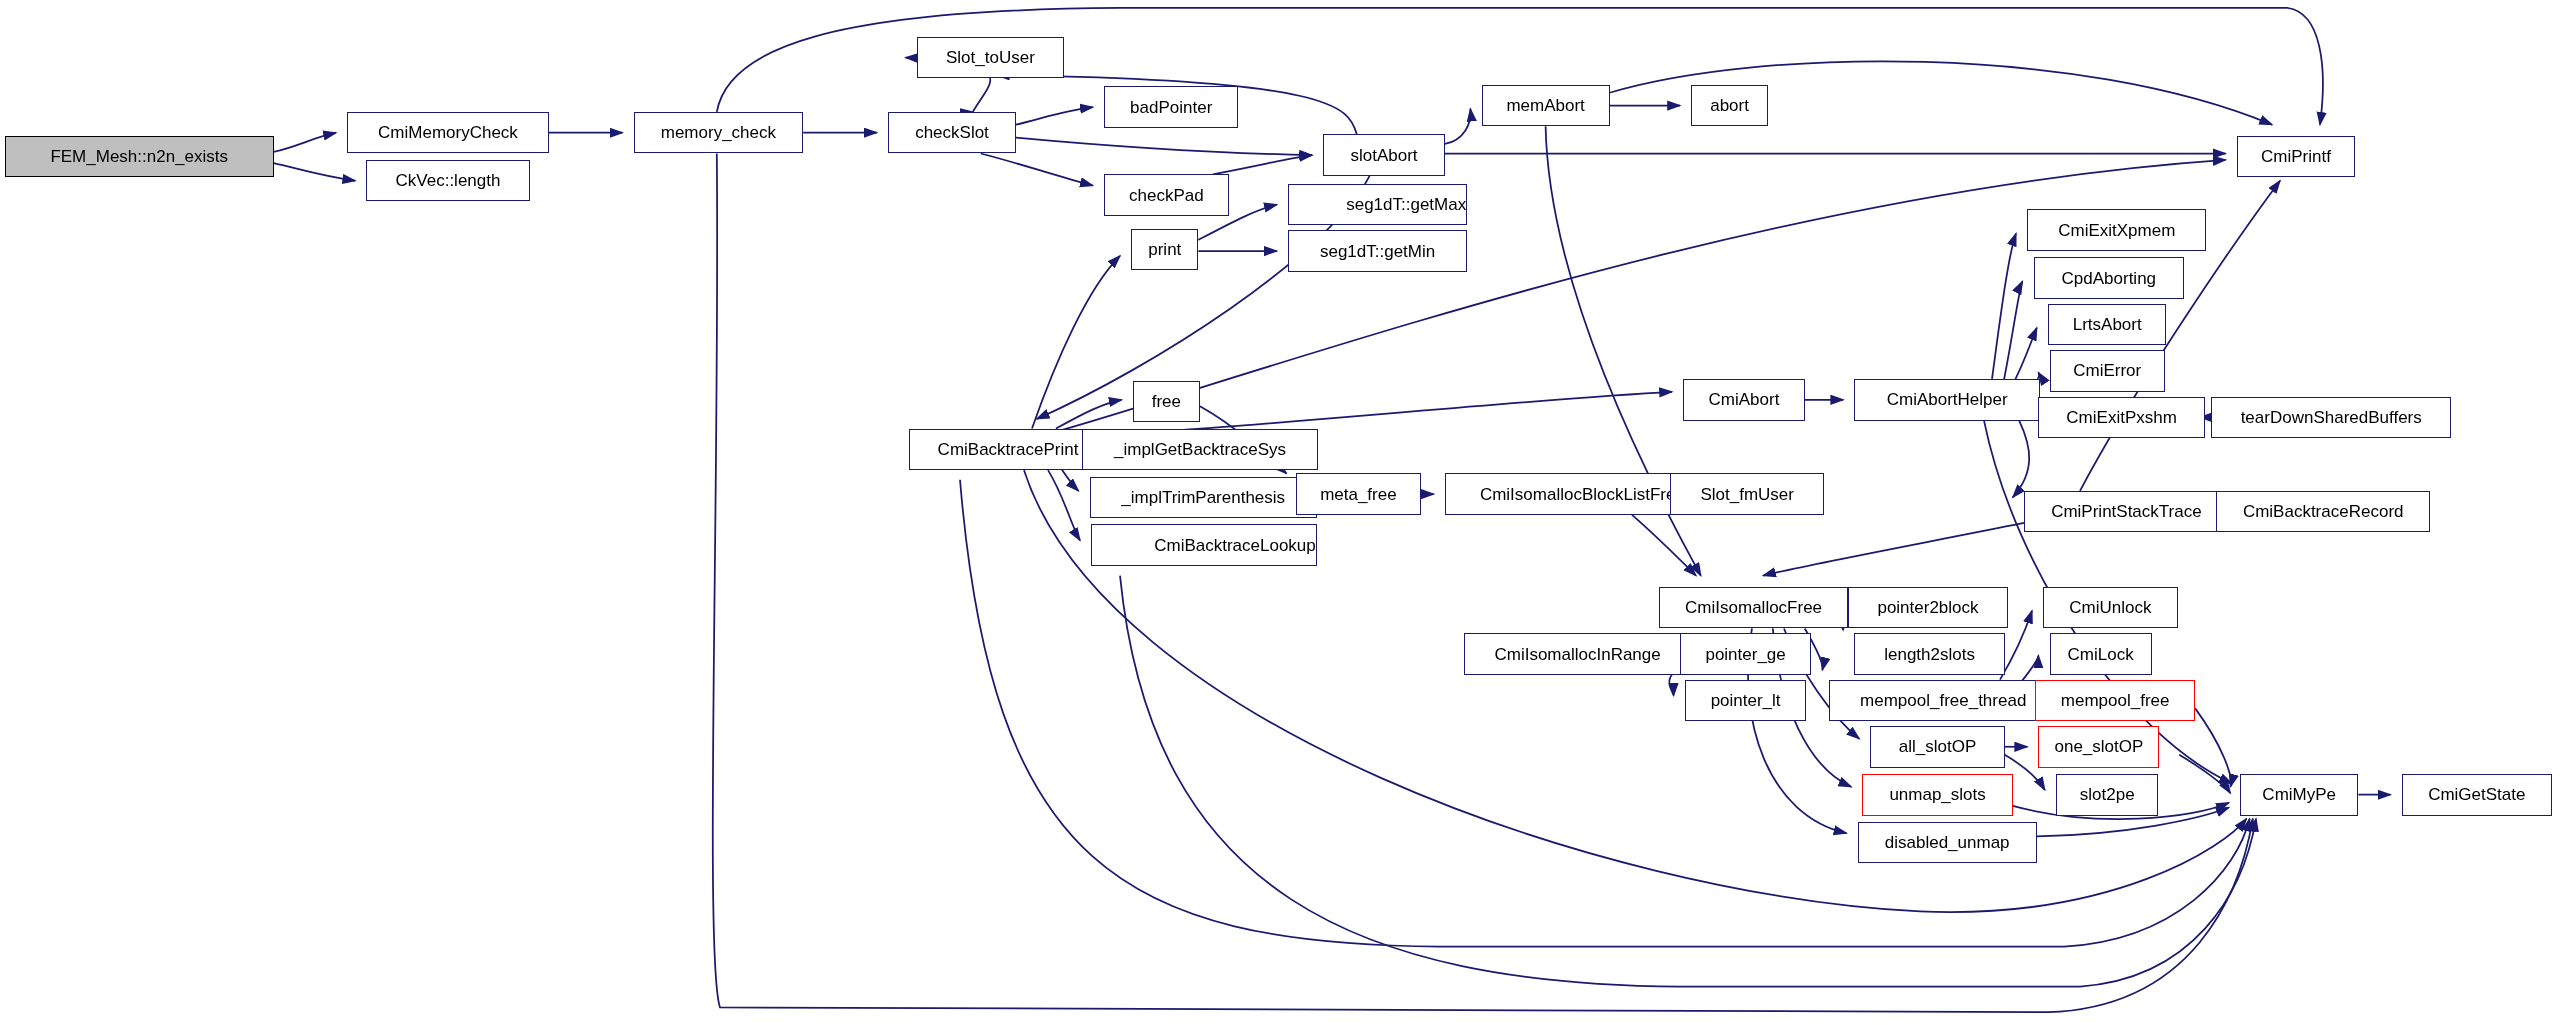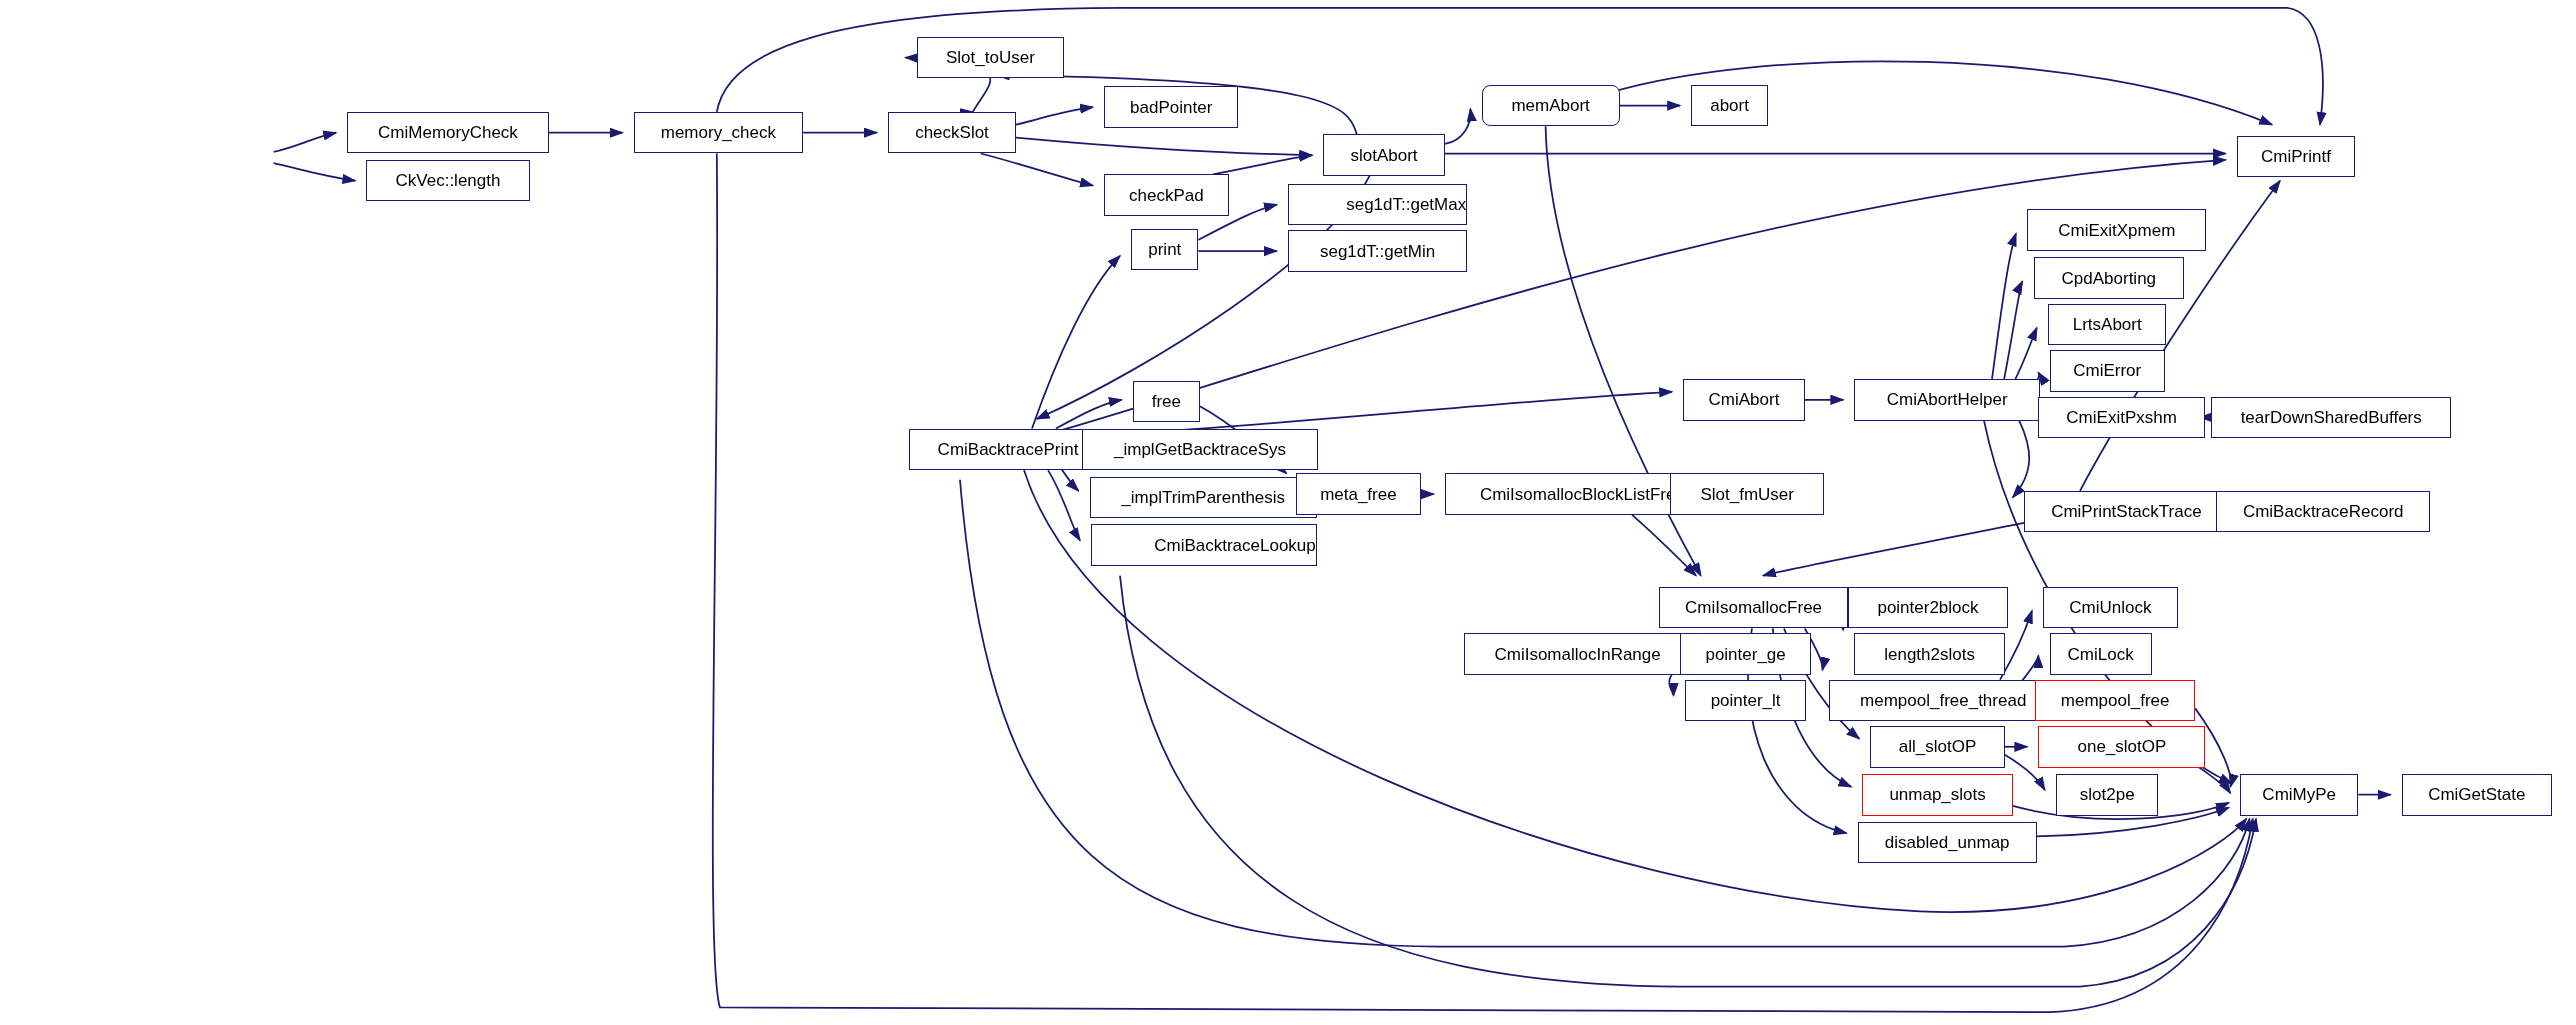--- a/index.html
+++ b/index.html
@@ -138,20 +138,23 @@
 
       <path d="M1273,523 C1330,522 1375,512 1393,505"></path>
 
       <path d="M1474,497 L1494,497"></path>
 
       <path d="M600,300 C620,540 700,590 900,592 L1290,592 C1360,588 1398,545 1406,512"></path>
       <path d="M700,360 C720,560 850,615 1050,617 L1300,617 C1370,612 1402,560 1410,512"></path>
     </g>
   </svg>
 
+  <div class="node root" style="left: 4.8px; top: 135.92px; width: 268.8px; height: 41.5757px;">
+    <span>FEM_Mesh::n2n_exists</span>
+    </div>
 
   <div class="node" style="left: 347.2px; top: 111.934px; width: 201.6px; height: 41.5757px;">
     <span>CmiMemoryCheck</span>
     </div>
 
   <div class="node" style="left: 366.4px; top: 159.906px; width: 163.2px; height: 41.5757px;">
     <span>CkVec::length</span>
     </div>
 
   <div class="node" style="left: 633.6px; top: 111.934px; width: 169.6px; height: 41.5757px;">
@@ -171,21 +174,21 @@
     </div>
 
   <div class="node" style="left: 1323.2px; top: 134.321px; width: 121.6px; height: 41.5757px;">
     <span>slotAbort</span>
     </div>
 
   <div class="node" style="left: 916.8px; top: 36.7785px; width: 147.2px; height: 41.5757px;">
     <span>Slot_toUser</span>
     </div>
 
-  <div class="node" style="left: 1481.6px; top: 84.7504px; width: 138px; height: 41.5757px; border-radius: 8px;">
+  <div class="node" style="left: 1481.6px; top: 84.7504px; width: 128px; height: 41.5757px;">
     <span>memAbort</span>
     </div>
 
   <div class="node" style="left: 1691.2px; top: 84.7504px; width: 76.8px; height: 41.5757px;">
     <span>abort</span>
     </div>
 
   <div class="node" style="left: 2236.8px; top: 135.92px; width: 118.4px; height: 41.5757px;">
     <span>CmiPrintf</span>
     </div>
@@ -311,21 +314,21 @@
     </div>
 
   <div class="node warn" style="left: 2035.2px; top: 679.602px; width: 160px; height: 41.5757px;">
     <span>mempool_free</span>
     </div>
 
   <div class="node" style="left: 1870.4px; top: 725.975px; width: 134.4px; height: 41.5757px;">
     <span>all_slotOP</span>
     </div>
 
-  <div class="node warn" style="left: 2038.4px; top: 725.975px; width: 167px; height: 41.5757px;">
+  <div class="node warn" style="left: 2038.4px; top: 725.975px; width: 121px; height: 41.5757px;">
     <span>one_slotOP</span>
     </div>
 
   <div class="node warn" style="left: 1862.4px; top: 773.947px; width: 150.4px; height: 41.5757px;">
     <span>unmap_slots</span>
     </div>
 
   <div class="node" style="left: 2056px; top: 773.947px; width: 102.4px; height: 41.5757px;">
     <span>slot2pe</span>
     </div>

